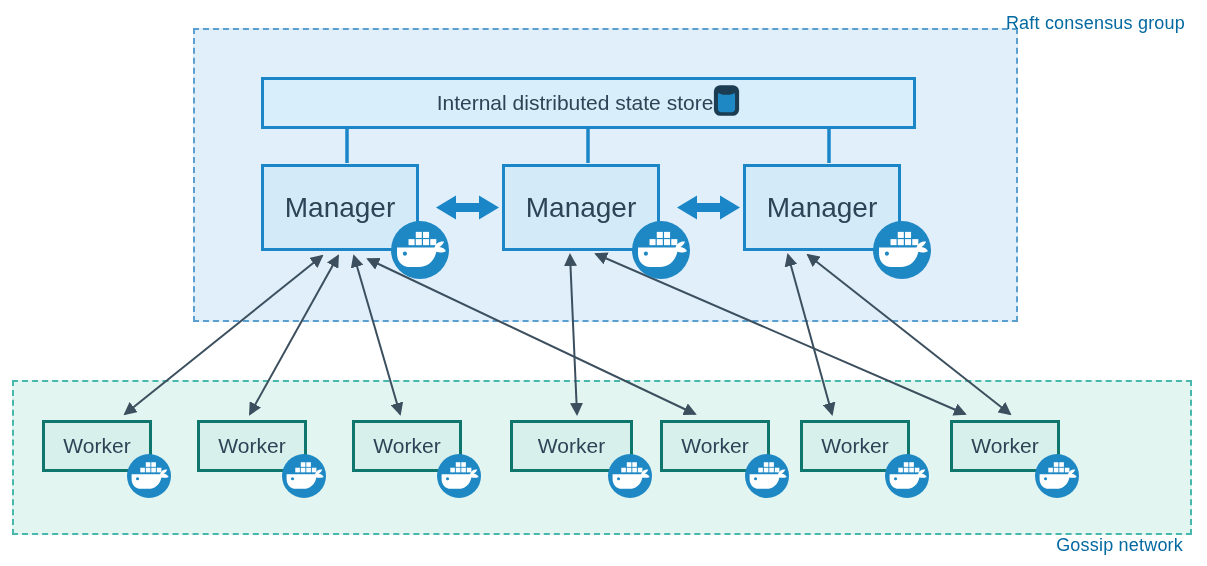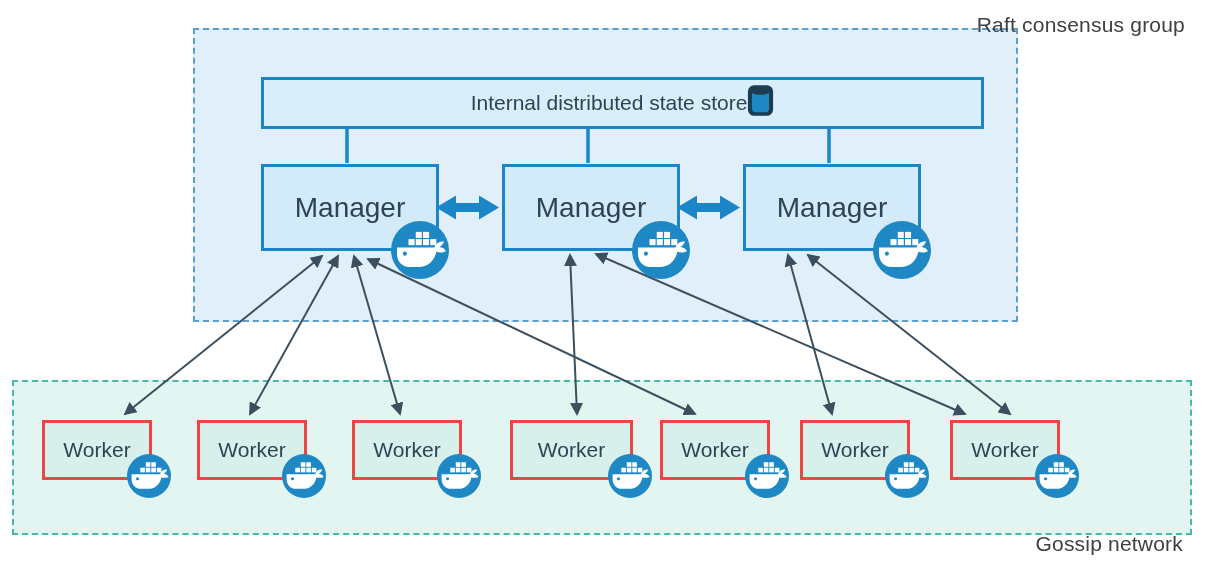--- a/index.html
+++ b/index.html
@@ -3,38 +3,38 @@
 <meta charset="utf-8">
 <style>
   html,body{margin:0;padding:0;background:#ffffff;}
   #stage{
     position:relative;width:1207px;height:566px;background:#ffffff;overflow:hidden;
     font-family:"Liberation Sans", sans-serif;color:#2d4456;
   }
   .group-box{position:absolute;box-sizing:border-box;border:2px dashed;}
   #raft-box{left:193px;top:28px;width:825px;height:294px;background:#e0effa;border-color:#5b9fd0;}
   #gossip-box{left:12px;top:380px;width:1180px;height:155px;background:#e2f5f1;border-color:#49b8ac;}
-  .group-label{position:absolute;font-size:21px;letter-spacing:.2px;color:#404040;}
+  .group-label{position:absolute;font-size:18px;letter-spacing:.2px;color:#0369a1;}
   #raft-label{right:22px;top:13px;}
   #gossip-label{right:24px;bottom:10px;}
   #store-box{
-    position:absolute;left:261px;top:77px;width:723px;height:52px;box-sizing:border-box;
+    position:absolute;left:261px;top:77px;width:655px;height:52px;box-sizing:border-box;
     background:#d9eefb;border:3px solid #1a86c8;display:flex;align-items:center;justify-content:center;gap:0;
     font-size:21px;z-index:3;
   }
   .node{
     position:absolute;box-sizing:border-box;display:flex;align-items:center;justify-content:center;
     z-index:3;
   }
   .manager{
-    width:178px;height:87px;top:164px;background:#d3eaf8;border:3px solid #1a86c8;font-size:28px;
+    width:158px;height:87px;top:164px;background:#d3eaf8;border:3px solid #1a86c8;font-size:28px;
   }
   #manager-0{left:261px;} #manager-1{left:502px;} #manager-2{left:743px;}
   .worker{
-    height:60px;top:420px;background:#d7f0ec;border:3px solid #ef4444;font-size:21px;width:110px;
+    height:52px;top:420px;background:#d7f0ec;border:3px solid #0f766e;font-size:21px;width:110px;
   }
   #worker-0{left:42px;} #worker-1{left:197px;} #worker-2{left:352px;}
   #worker-3{left:510px;width:123px;} #worker-4{left:660px;} #worker-5{left:800px;} #worker-6{left:950px;}
   .whale{position:absolute;z-index:4;}
   .whale svg{display:block;width:100%;height:100%;}
   .whale-lg{width:58px;height:58px;}
   .whale-sm{width:44px;height:44px;}
   #svg-layer{position:absolute;left:0;top:0;z-index:2;}
 </style>
 </head>

